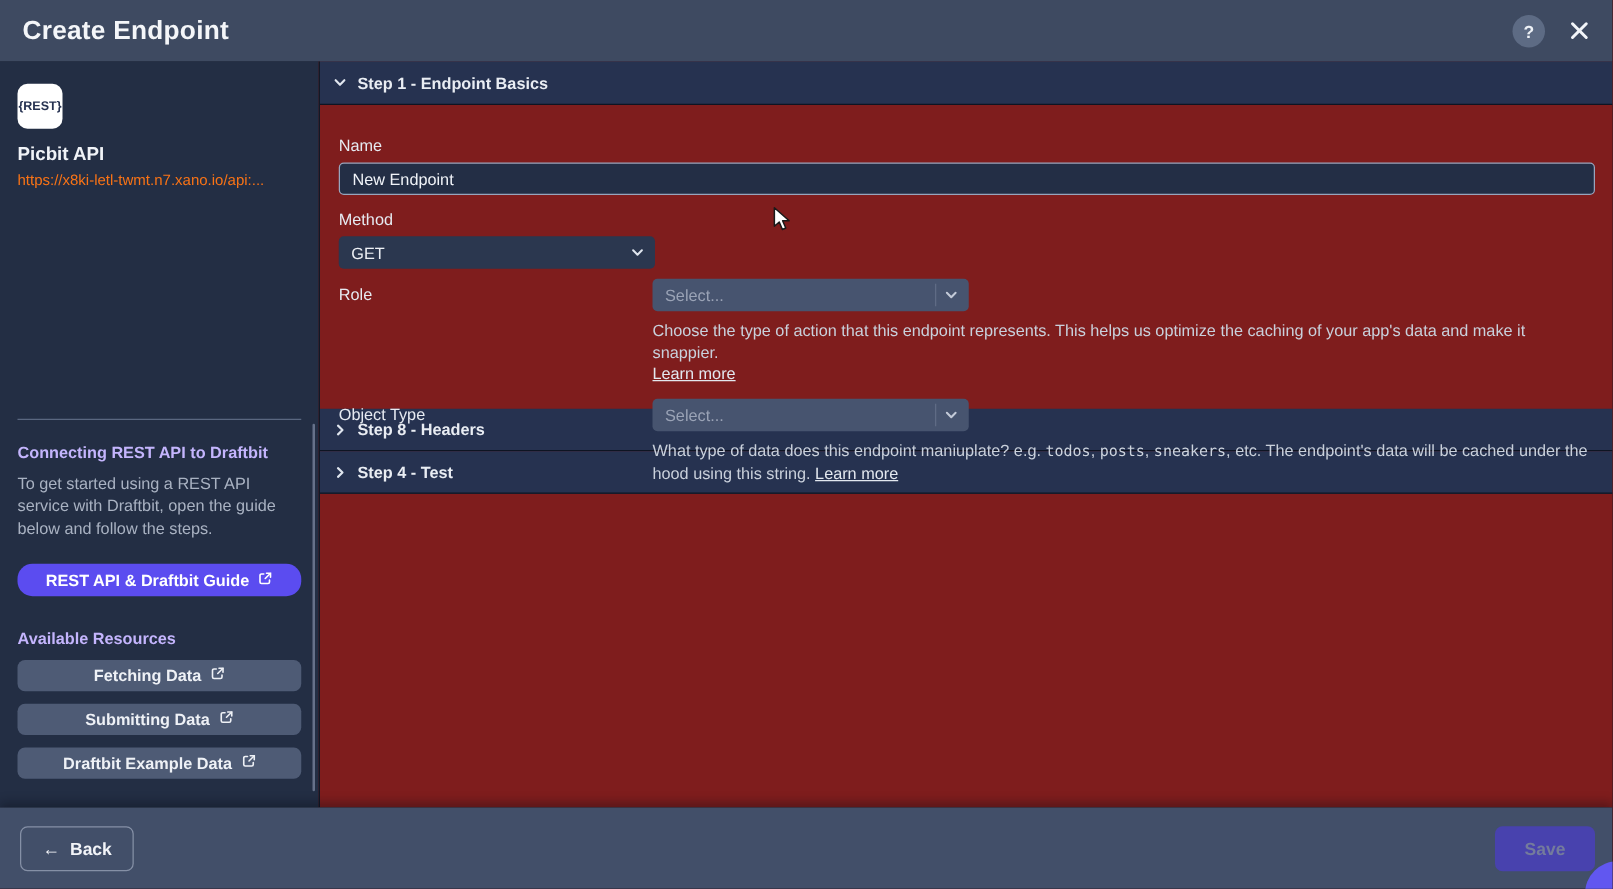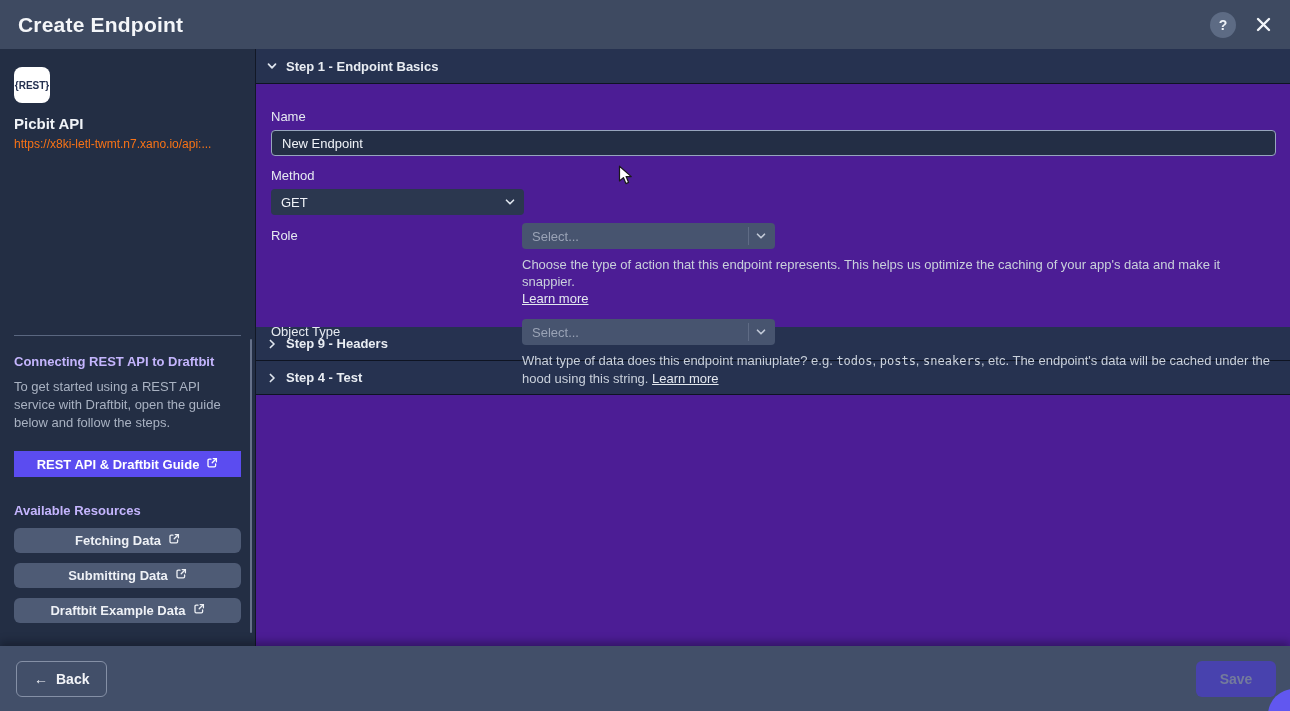--- a/index.html
+++ b/index.html
@@ -21,34 +21,34 @@
   .sidebar { position:absolute; top:49px; left:0; width:255px; height:597px;
              background:#232e44; padding:18px 14px 12px 14px; }
   .api-icon { width:36px; height:36px; background:#ffffff; border-radius:8px;
               display:flex; align-items:center; justify-content:center; }
   .api-icon span { color:#253150; font-size:10px; font-weight:bold; letter-spacing:0; }
   .api-name { margin-top:12px; color:#f0f3f7; font-size:15px; font-weight:bold; }
   .api-url { margin-top:5px; color:#f97316; font-size:12px; white-space:nowrap; overflow:hidden; }
   .side-divider { margin-top:184px; border:none; border-top:1px solid #5a6780; }
   .side-h { margin-top:18px; color:#c4b5fd; font-size:13px; font-weight:bold; }
   .side-p { margin-top:9px; color:#a9b2c2; font-size:13px; line-height:18px; }
-  .guide-btn { margin-top:19px; width:227px; height:26px; border:none; border-radius:0;
+  .guide-btn { margin-top:19px; width:227px; height:26px; border:none; border-radius:12px;
                background:#5b4cf0; color:#ffffff; font-family:inherit; font-size:13px; font-weight:bold;
                display:flex; align-items:center; justify-content:center; gap:7px; cursor:pointer; }
   .res-h { margin-top:26px; }
   .res-btn { margin-top:10px; width:227px; height:25px; border:none; border-radius:6px;
              background:#4e5b75; color:#eef1f6; font-family:inherit; font-size:13px; font-weight:bold;
              display:flex; align-items:center; justify-content:center; gap:7px; cursor:pointer; }
   .res-btn:first-of-type { margin-top:13px; }
   .side-scroll-thumb { position:absolute; top:290px; right:3px; width:2px; height:294px;
                        background:#66718a; border-radius:2px; }
 
   
   .main { position:absolute; top:49px; left:255px; width:1035px; height:597px;
-          background:#4c1d95; border-left:1px solid #121826; }
+          background:#7f1d1d; border-left:1px solid #121826; }
   .acc-row { height:35px; background:#263250; display:flex; align-items:center;
              padding-left:10px; gap:8px; cursor:pointer; border-bottom:1px solid #0e1422; }
   .acc-row.collapsed { height:34px; }
   .acc-title { color:#e9edf3; font-size:13px; font-weight:bold; }
   .chev { width:12px; height:12px; display:flex; align-items:center; justify-content:center; }
 
   .step1-body { height:243px; padding:20px 14px 0 15px; }
   .field-row { display:flex; }
   .field-label { width:251px; flex-shrink:0; color:#e6eaf1; font-size:13px; line-height:26px; }
   .ctl-col { flex:1; min-width:0; }
@@ -229,21 +229,21 @@
       </div>
 
     </div>
 
     <div class="acc-row collapsed">
       <span class="chev">
         <svg width="12" height="12" viewBox="0 0 12 12" fill="none">
             <path d="M4.4 2.5 L8 6 L4.4 9.5" stroke="#dfe5ee" stroke-width="1.7" stroke-linecap="round" stroke-linejoin="round"></path>
           </svg>
       </span>
-      <span class="acc-title">Step 9 - Headers</span>
+      <span class="acc-title">Step 8 - Headers</span>
     </div>
     <div class="acc-row collapsed">
       <span class="chev">
         <svg width="12" height="12" viewBox="0 0 12 12" fill="none">
             <path d="M4.4 2.5 L8 6 L4.4 9.5" stroke="#dfe5ee" stroke-width="1.7" stroke-linecap="round" stroke-linejoin="round"></path>
           </svg>
       </span>
       <span class="acc-title">Step 4 - Test</span>
     </div>
 

